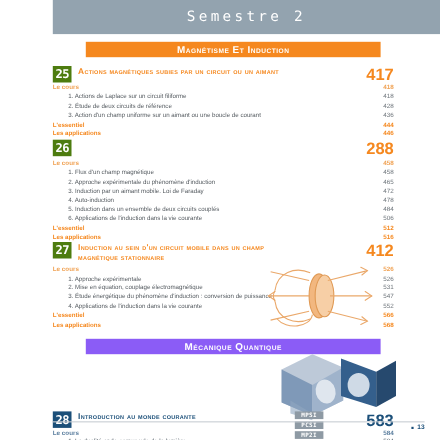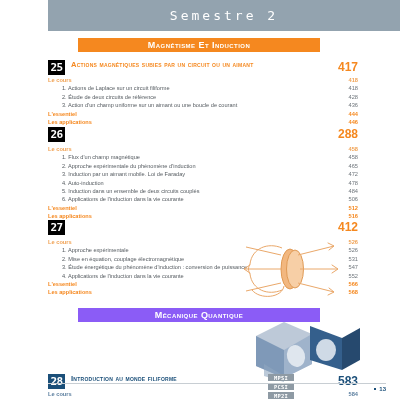--- a/index.html
+++ b/index.html
@@ -18,52 +18,52 @@
   }
   .sem-title{
     position:absolute;left:48px;top:0;width:352px;height:31px;
     display:flex;align-items:center;justify-content:center;
     color:#ffffff;font-size:13px;letter-spacing:3px;
     font-family:"DejaVu Sans Mono","Liberation Mono",monospace;
   }
 
   
   .part-bar{
-    position:absolute;left:78px;width:242px;height:14px;
+    position:absolute;left:78px;width:268px;height:14px;
     display:flex;align-items:center;justify-content:center;
   }
   .part-bar span{
     color:#fff;font-size:9px;font-weight:bold;letter-spacing:.45px;
     font-variant:small-caps;text-transform:capitalize;
   }
   .bar-orange{background:#f5881f;}
   .bar-blue{background:#8b5cf6;}
 
   
   .chap{position:absolute;left:48px;width:310px;}
   .chap-head{position:relative;display:flex;align-items:flex-start;min-height:14px;}
   .num{
     width:17px;height:15px;flex:0 0 17px;
     display:flex;align-items:center;justify-content:center;
     color:#fff;font-size:11px;font-weight:bold;
     font-family:"DejaVu Sans Mono","Liberation Mono",monospace;
     letter-spacing:-.5px;
   }
-  .num.o{background:#000000;}
+  .num.o{background:#4d7c0f;}
   .num.b{background:#1b4f79;}
   .chap-title{
     margin-left:6px;padding-top:1px;
     font-size:7.6px;font-weight:bold;letter-spacing:.25px;
     font-variant:small-caps;line-height:8.6px;max-width:192px;
   }
   .t-o{color:#f5881f;}
   .t-b{color:#1b4f79;}
 
   .pg{
-    position:absolute;right:0;font-size:12px;font-weight:bold;
+    position:absolute;right:0;font-size:15px;font-weight:bold;
     text-align:right;width:34px;
   }
   .pg-o{color:#f5881f;}
   .pg-b{color:#1b4f79;}
 
   
   .rows{margin-top:1px;}
   .row{position:relative;height:8.4px;line-height:8.4px;}
   .row .lbl{position:absolute;left:0;font-size:5.6px;white-space:nowrap;}
   .row .val{position:absolute;right:0;width:34px;text-align:right;font-size:5.7px;}
@@ -192,20 +192,21 @@
       <div class="row o-strong">
         <span class="lbl">Les applications</span>
         <span class="val">516</span>
       </div>
     </div>
   </div>
 
   <div class="chap" style="top:220px;">
     <div class="chap-head">
       <div class="num o">27</div>
+      <div class="chap-title t-o">Induction au sein d'un circuit mobile dans un champ magnétique stationnaire</div>
       <div class="pg pg-o">412</div>
     </div>
     <div class="rows" style="margin-top:3px;">
       <div class="row sec o-sec">
         <span class="lbl">Le cours</span>
         <span class="val">526</span>
       </div>
       <div class="row item">
         <span class="lbl">1. Approche expérimentale</span>
         <span class="val">526</span>
@@ -267,21 +268,21 @@
       <polygon points="60,6 92,18 92,50 60,40" fill="#345f8c"></polygon>
       <polygon points="92,18 110,8 110,40 92,50" fill="#26496e"></polygon>
       <ellipse cx="76" cy="30" rx="10" ry="11" fill="#cfdae6"></ellipse>
       <polygon points="14,44 34,56 34,62 14,56" fill="#8fa6bf" opacity="0.6"></polygon>
     </g>
   </svg>
 
   <div class="chap" style="top:330px;margin-top:44px;">
     <div class="chap-head">
       <div class="num b">28</div>
-      <div class="chap-title t-b">Introduction au monde filiforme</div>
+      <div class="chap-title t-b">Introduction au monde courante</div>
       <div class="pg pg-b">583</div>
       <div class="badges">
         <div class="badge">MPSI</div>
         <div class="badge">PCSI</div>
         <div class="badge">MP2I</div>
       </div>
     </div>
     <div class="rows">
       <div class="row sec b-sec">
         <span class="lbl">Le cours</span>

